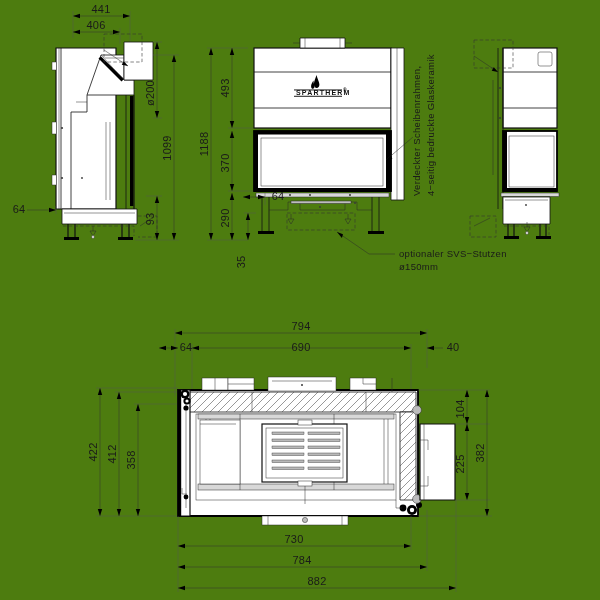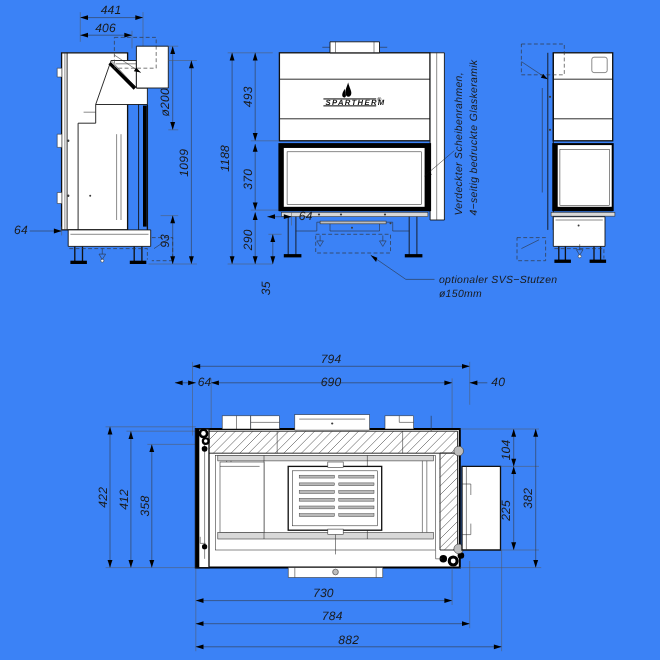--- a/index.html
+++ b/index.html
@@ -7,23 +7,22 @@
     padding: 0;
     background: #ffffff;
   }
   body {
     font-family: "Liberation Sans", sans-serif;
   }
   #sheet {
     position: relative;
     width: 600px;
     height: 600px;
-    background: #3b82f6;
+    background: #4d7c0f;
     overflow: hidden;
-    font-style: italic;
   }
   #sheet svg {
     position: absolute;
     left: 0;
     top: 0;
   }
   .dimtxt {
     font-family: "Liberation Sans", sans-serif;
     font-size: 11px;
     fill: #1a1a1a;

